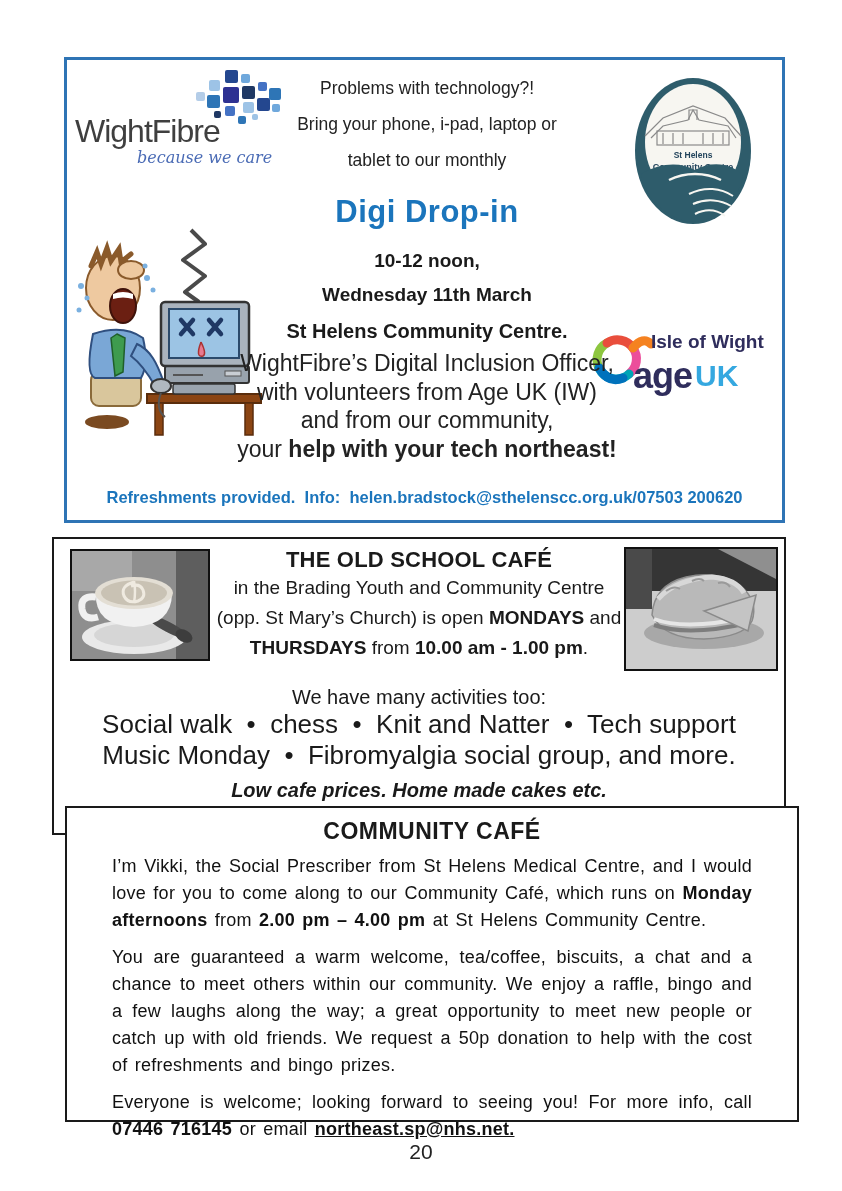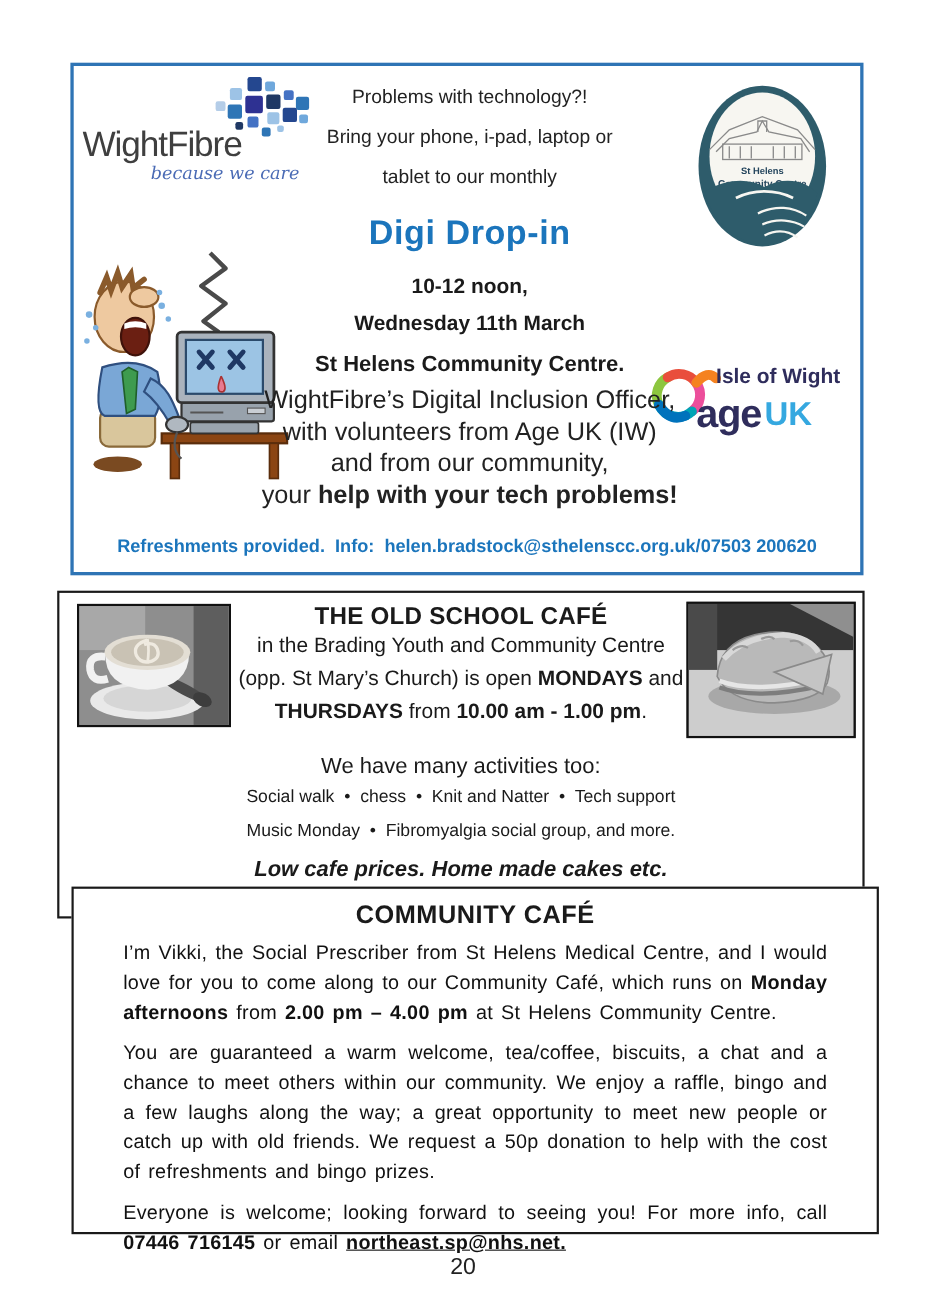--- a/index.html
+++ b/index.html
@@ -23,21 +23,21 @@
   .digi-body { font-size: 23px; line-height: 28.5px; margin-top: 6px; color:#222; }
   .digi-footer {
     position:absolute; left:0; right:0; top:428px; text-align:center;
     color:#1B75BC; font-weight:bold; font-size:16.5px; white-space: pre-wrap;
   }
   
   #osc-box { left: 52px; top: 537px; width: 734px; height: 298px; border: 2px solid #1a1a1a; text-align:center; }
   .osc-title { font-size: 22px; font-weight: bold; margin-top: 8px; letter-spacing: 0.2px; }
   .osc-line { font-size: 19px; line-height: 30px; }
   .osc-activities-intro { font-size: 20px; margin-top: 23px; }
-  .osc-act { font-size: 16px; line-height: 31px; white-space: pre-wrap; }
+  .osc-act { font-size: 26px; line-height: 31px; white-space: pre-wrap; }
   .osc-footer { font-size: 20px; font-weight: bold; margin-top: 8px; font-style: italic; }
   .img-frame { position: absolute; border: 2px solid #111; background:#888; overflow:hidden; }
   #coffee-frame { left: 16px; top: 10px; width: 140px; height: 112px; }
   #cake-frame { left: 570px; top: 8px; width: 154px; height: 124px; }
   
   #cc-box { left: 52px; top: 806px; width: 734px; height: 316px; border: 2px solid #1a1a1a; padding: 10px 45px 0 45px; margin-left: 13px; }
   .cc-title { text-align: center; font-size: 23px; font-weight: bold; letter-spacing: 0.5px; margin-bottom: 8px; }
   .cc-p {
     font-size: 18px; line-height: 27px; text-align: justify;
     letter-spacing: 0.25px; word-spacing: 2px; margin-bottom: 10px; color:#111;
@@ -170,21 +170,21 @@
     <div class="digi-title">Digi Drop-in</div>
     <div class="digi-when">
       <div>10-12 noon,</div>
       <div>Wednesday 11th March</div>
     </div>
     <div class="digi-venue">St Helens Community Centre.</div>
     <div class="digi-body">
       <div>WightFibre’s Digital Inclusion Officer,</div>
       <div>with volunteers from Age UK (IW)</div>
       <div>and from our community,</div>
-      <div><span>your </span><span class="b">help with your tech problems!</span></div>
+      <div><span>your </span><span class="b">help with your tech northeast!</span></div>
     </div>
   </div>
 
   <div class="digi-footer">Refreshments provided.  Info:  helen.bradstock@sthelenscc.org.uk/07503 200620</div>
 </div>
 
 <div class="box" id="osc-box">
 
   <div class="img-frame" id="coffee-frame">
     <svg width="136" height="108" viewBox="0 0 136 108">

